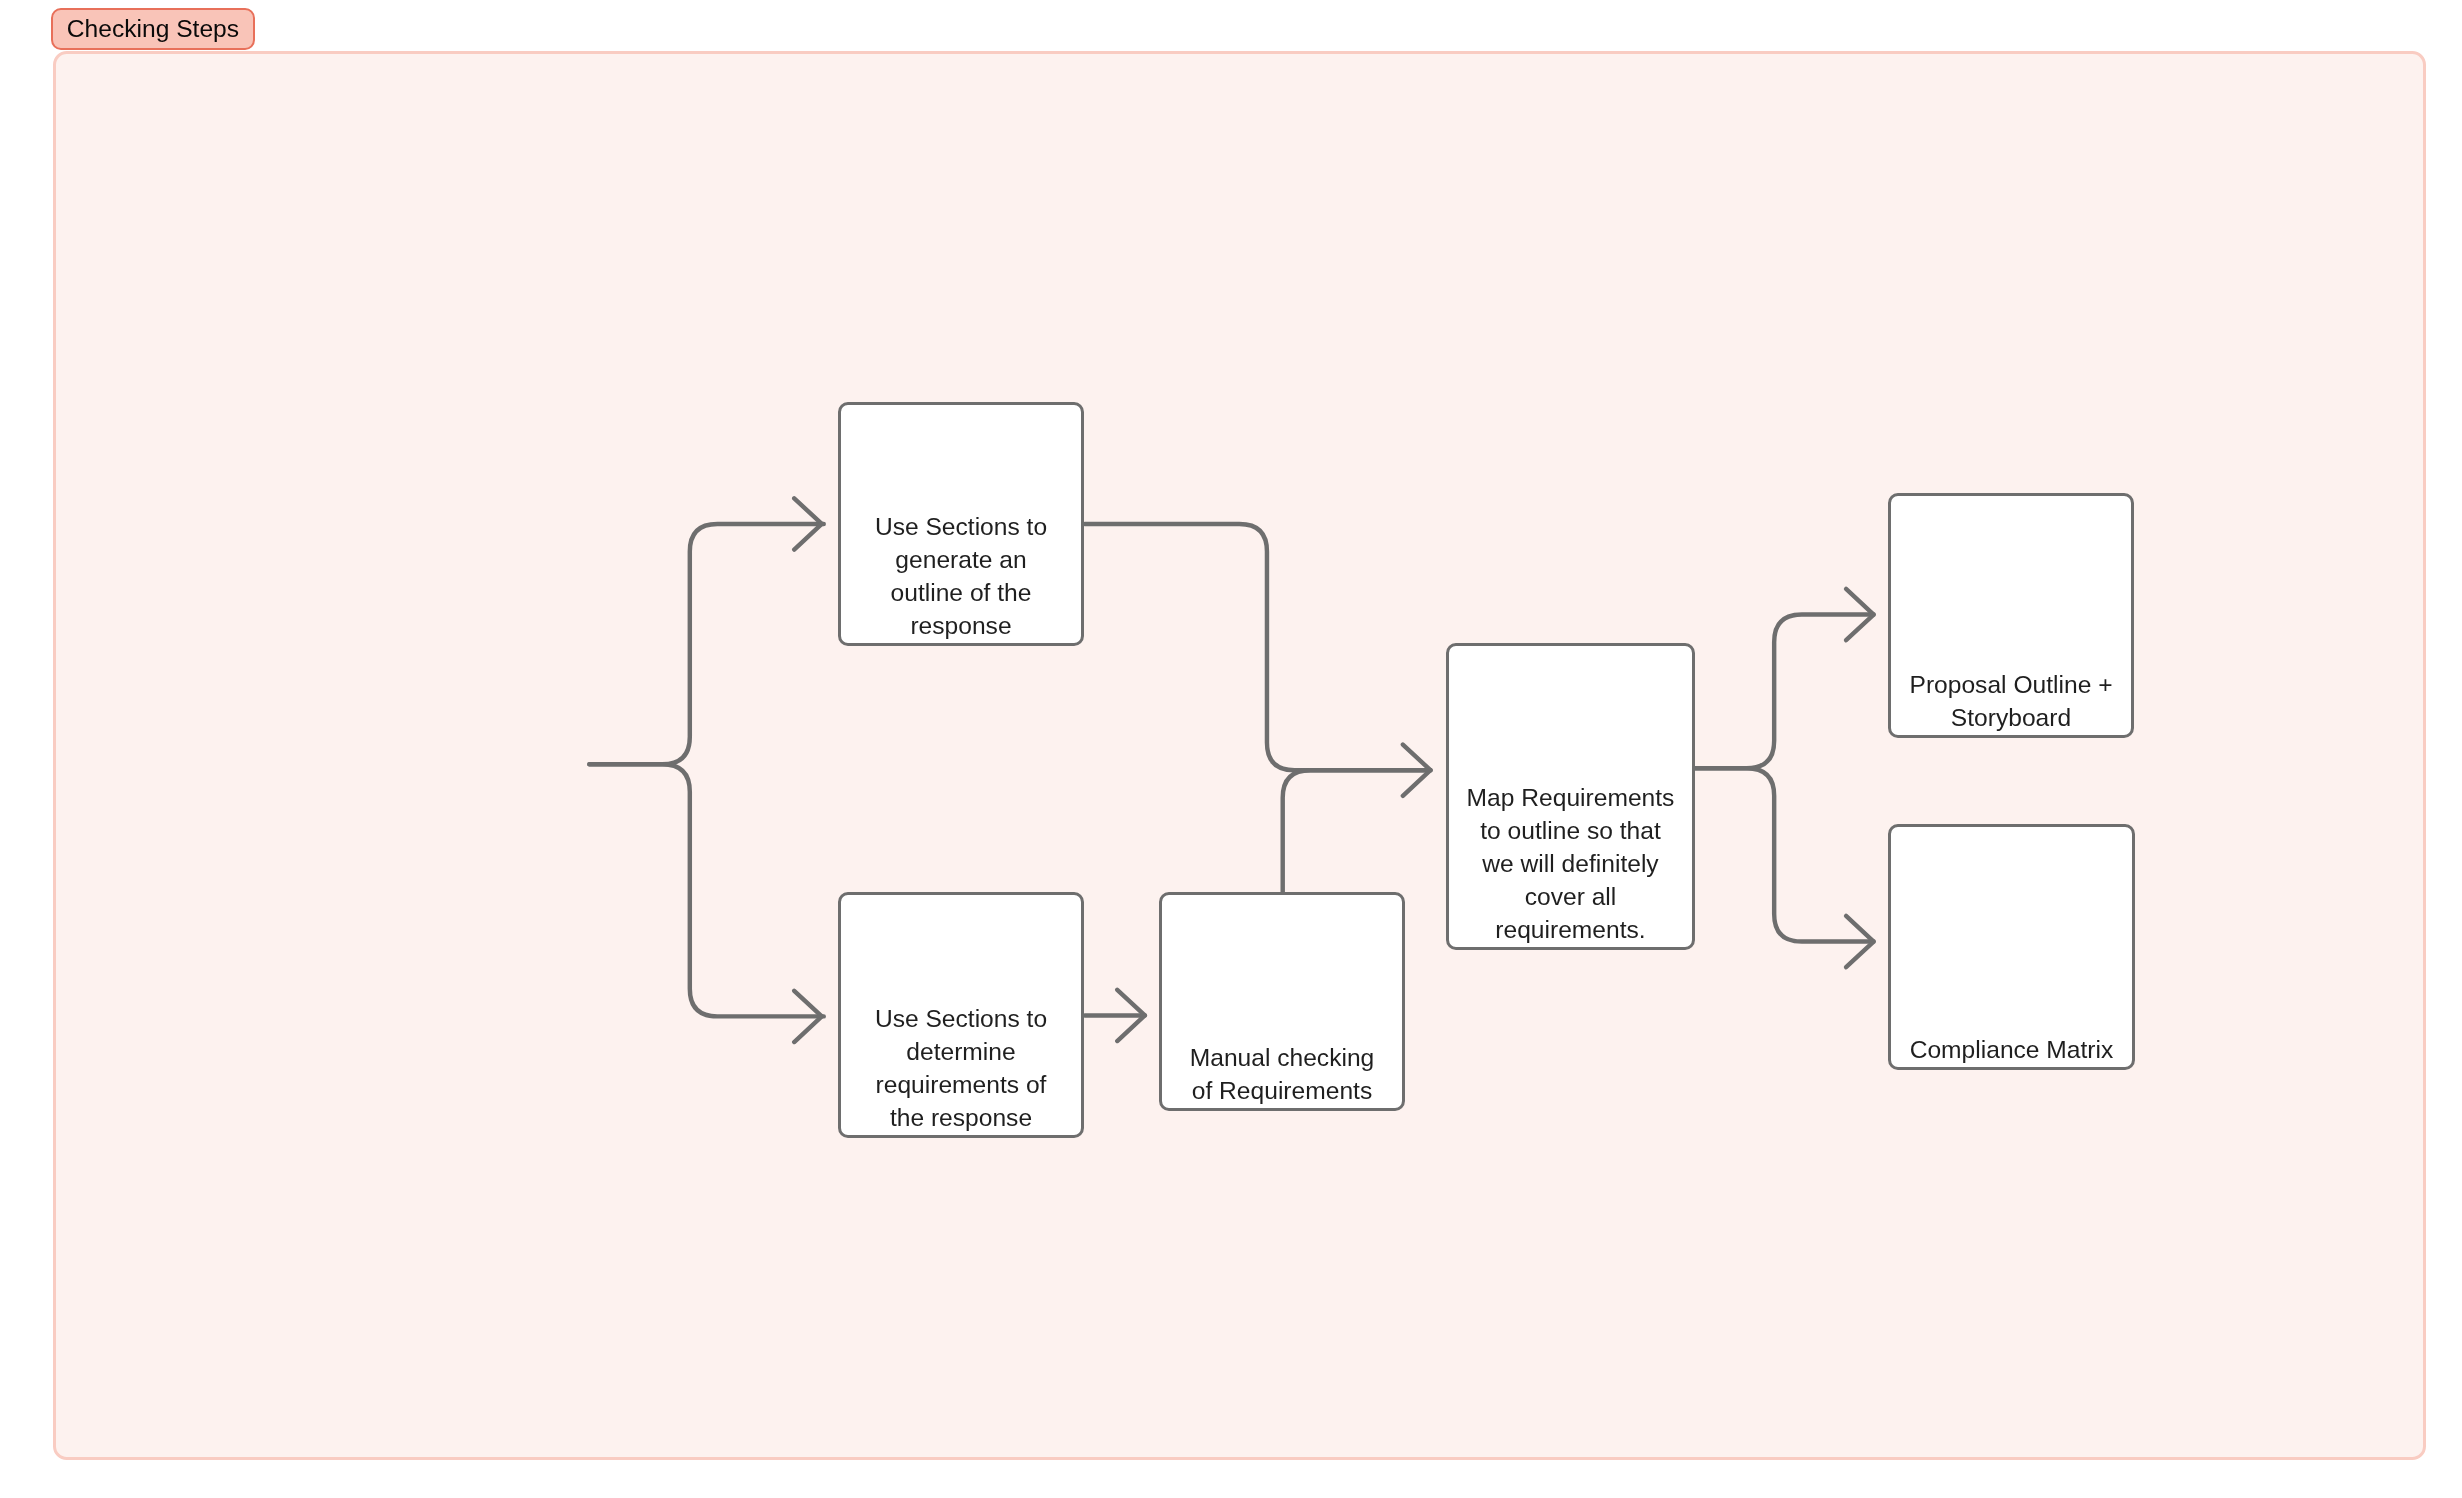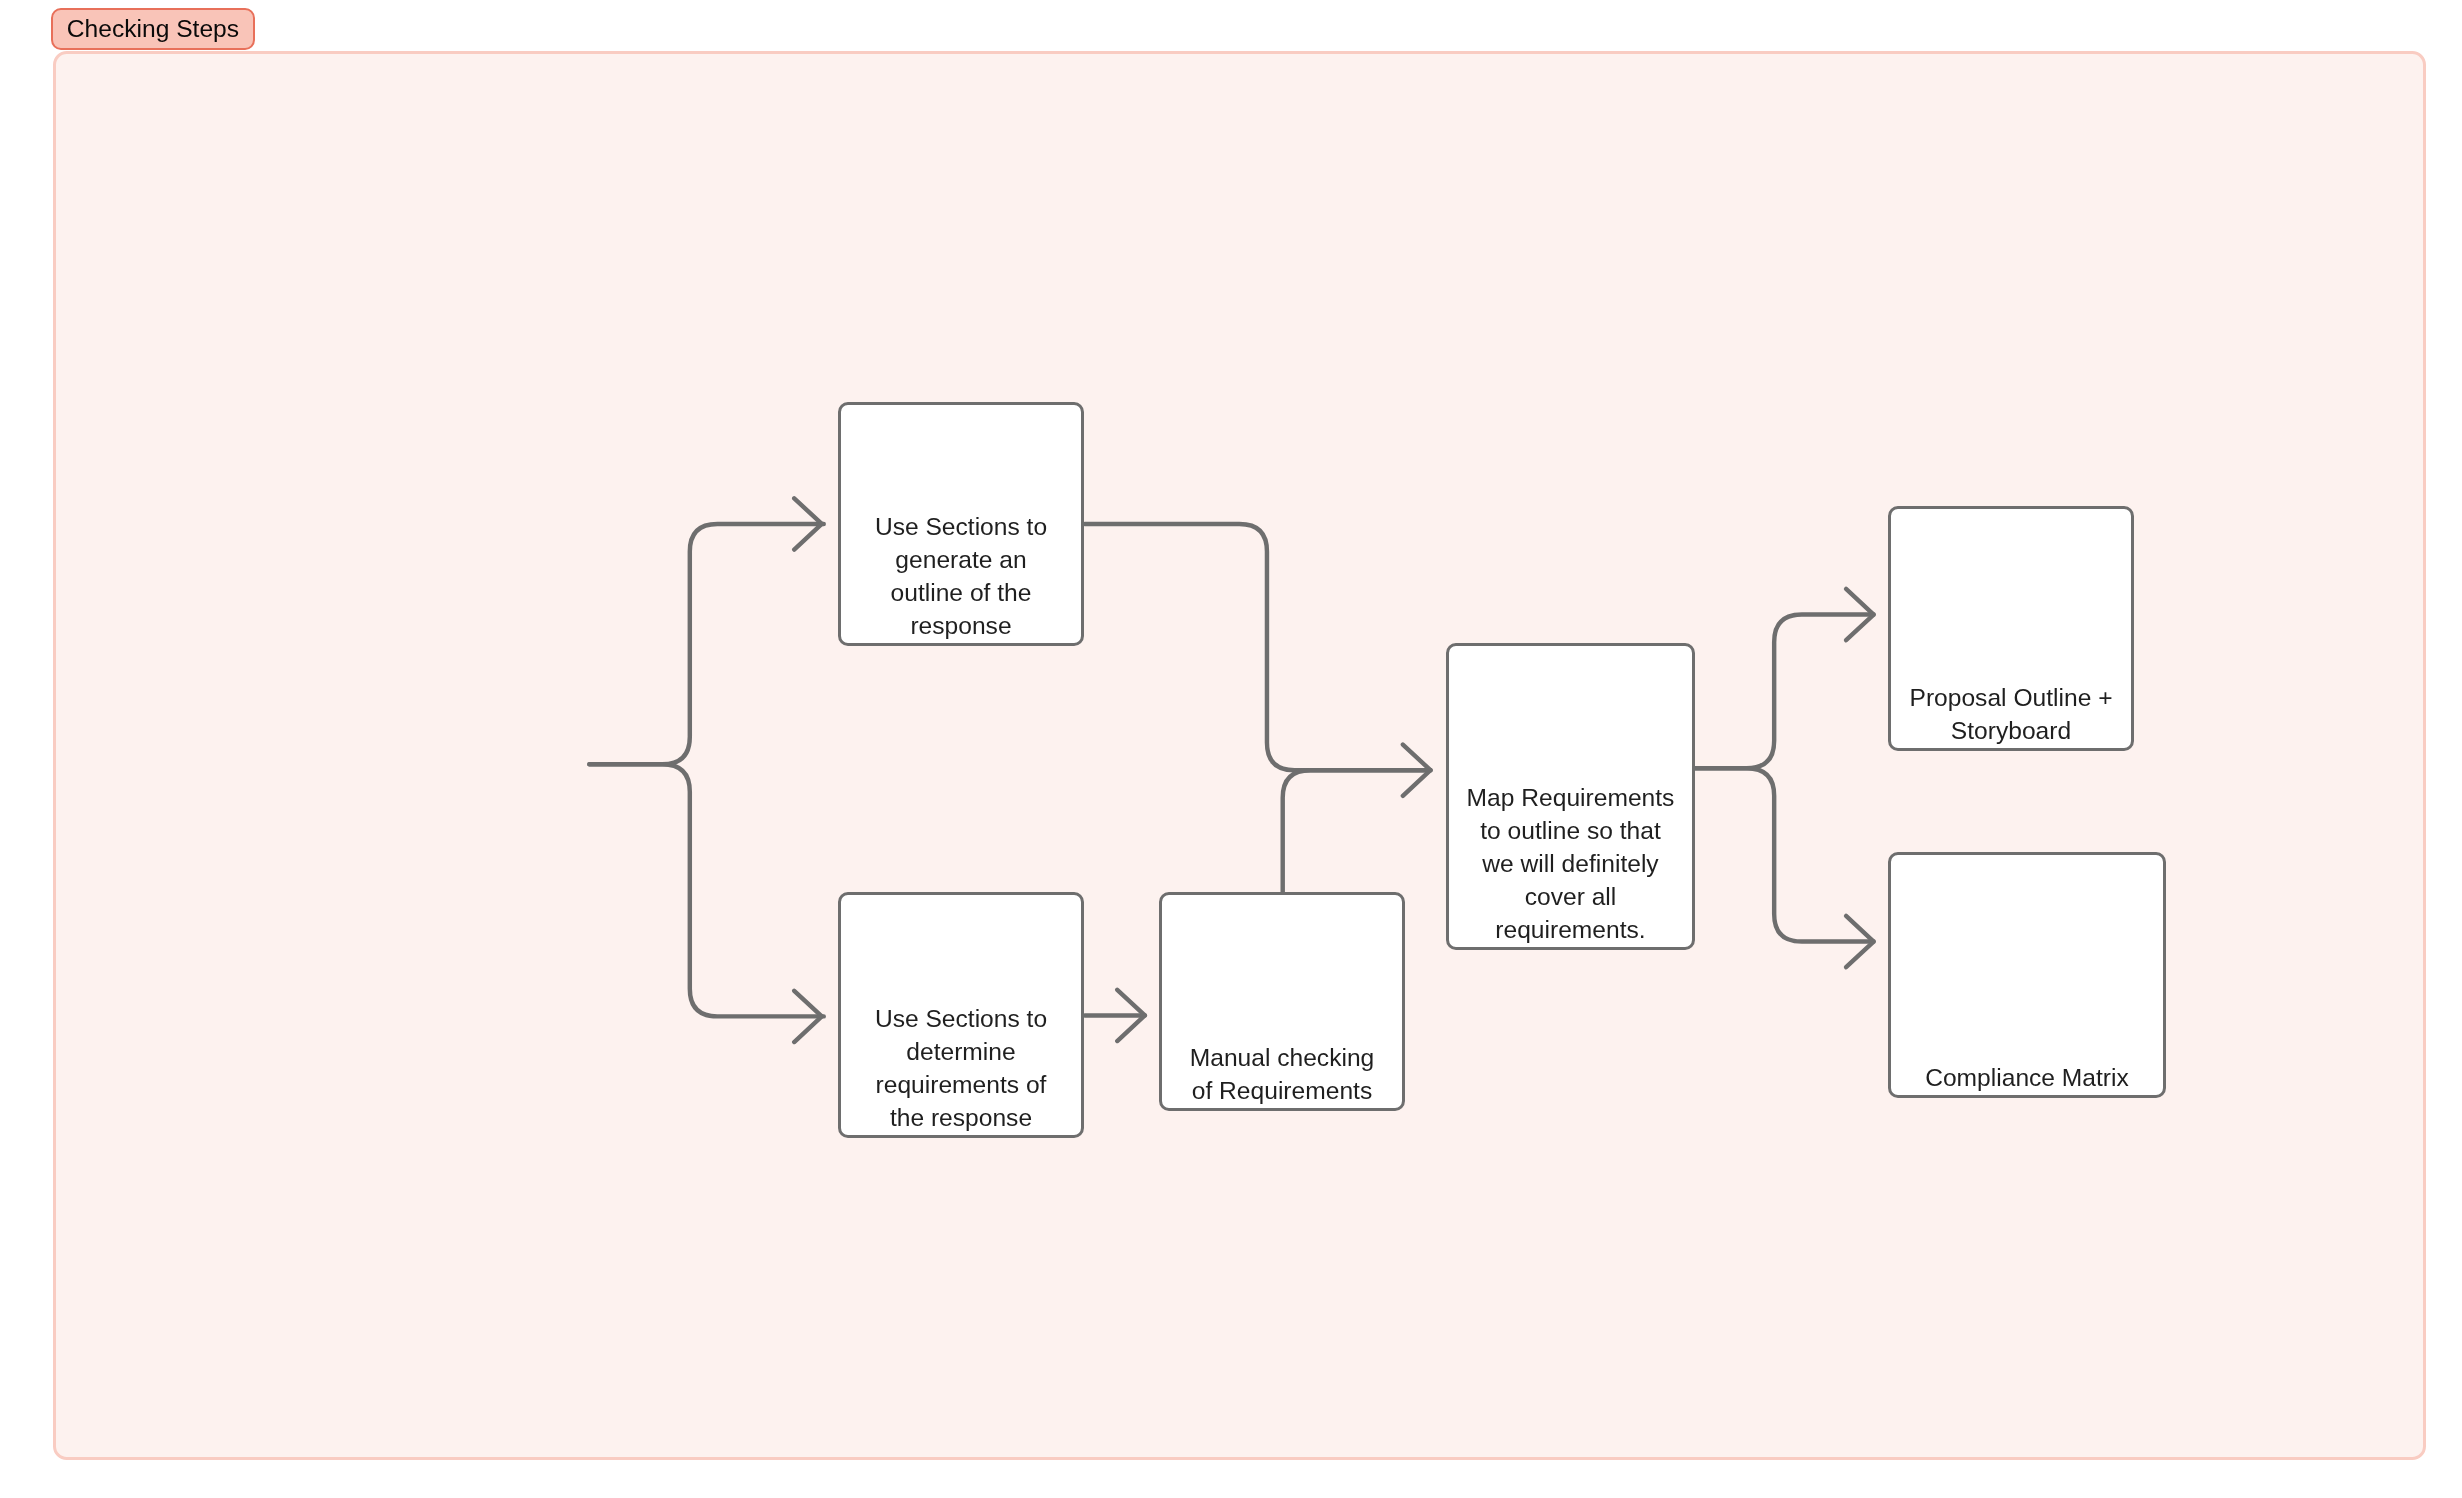--- a/index.html
+++ b/index.html
@@ -165,23 +165,23 @@
   </div>
 
   <div class="node" style="left:1446px; top:643px; width:249px; height:307px;">
     <span class="node-label">Map Requirements
 to outline so that
 we will definitely
 cover all
 requirements.</span>
   </div>
 
-  <div class="node" style="left:1888px; top:506px; width:246px; height:245px;">
+  <div class="node" style="left:1888px; top:493px; width:246px; height:245px;">
     <span class="node-label">Proposal Outline +
 Storyboard</span>
   </div>
 
-  <div class="node" style="left:1888px; top:852px; width:278px; height:246px;">
+  <div class="node" style="left:1888px; top:824px; width:247px; height:246px;">
     <span class="node-label">Compliance Matrix</span>
   </div>
 
 </div>
 
 
 </body></html>

